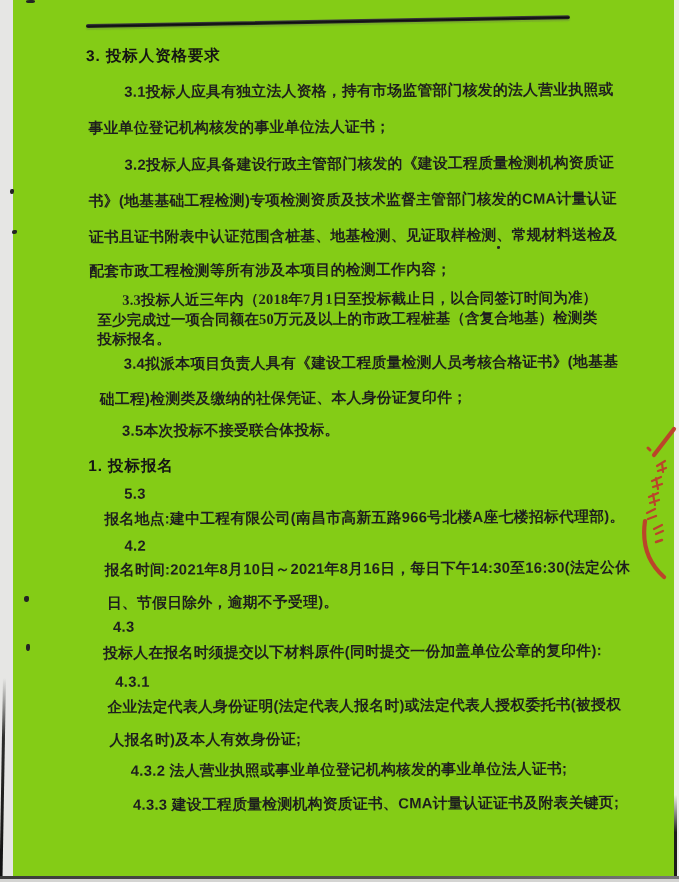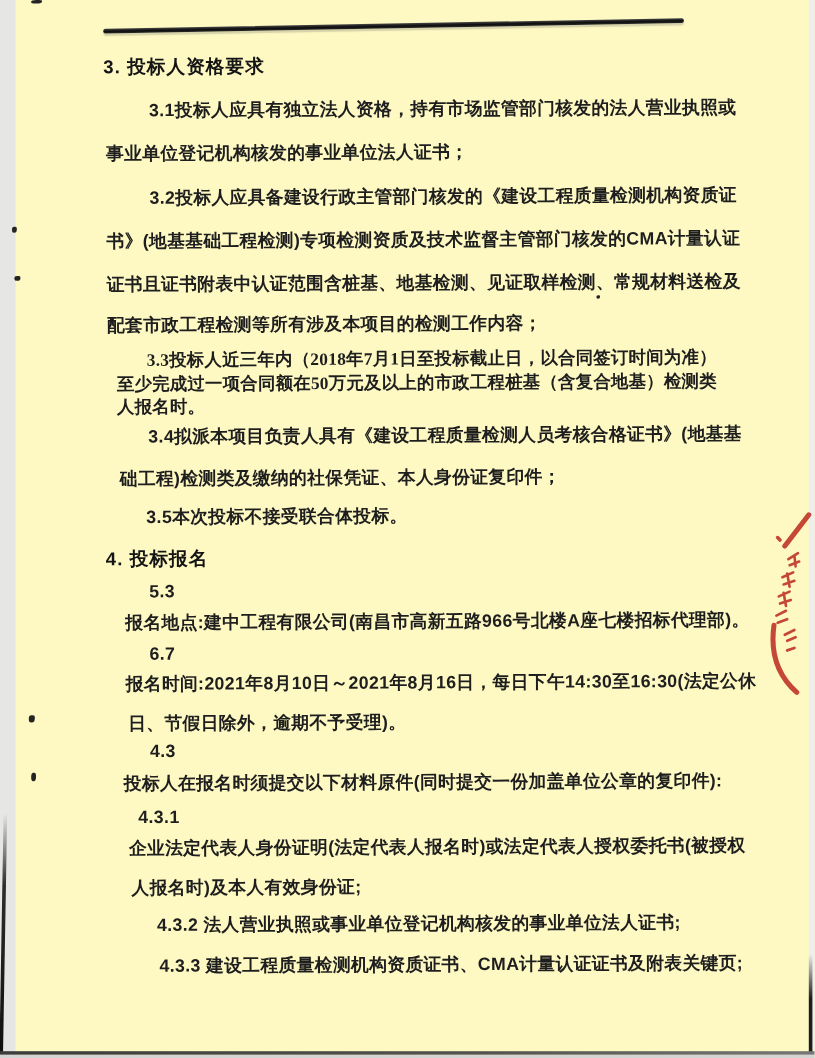--- a/index.html
+++ b/index.html
@@ -3,21 +3,21 @@
 <meta charset="utf-8">
 <style>
   html,body{margin:0;padding:0;}
   body{
     width:679px;height:882px;overflow:hidden;
     background:#e9e9e8;
     font-family:"Liberation Sans", sans-serif;
   }
   .page{
     position:relative;width:679px;height:882px;
-    background:#fef9c3;overflow:hidden;
+    background:#84cc16;overflow:hidden;
   }
   .edge-strip-left{position:absolute;left:0;top:0;width:13px;height:882px;background:#e6e6e4;}
   .edge-strip-right{position:absolute;right:0;top:0;width:5px;height:882px;background:#eeeeec;}
   .edge-strip-bottom{position:absolute;left:0;top:879px;width:679px;height:3px;background:#d4d4d2;}
   .scanline-top{
     position:absolute;left:86px;top:24px;width:484px;height:4px;
     background:linear-gradient(to bottom,#454545,#0d0d0d 55%,#2a2a2a);
     transform:rotate(-1.05deg);transform-origin:left center;border-radius:2px;
     box-shadow:0 2px 1px rgba(90,90,90,.25);
   }
@@ -62,37 +62,37 @@
     <p class="ln" style="left:126px;top:83px">3.1投标人应具有独立法人资格，持有市场监管部门核发的法人营业执照或</p>
     <p class="ln" style="left:90px;top:119px">事业单位登记机构核发的事业单位法人证书；</p>
 
     <p class="ln" style="left:126px;top:156px">3.2投标人应具备建设行政主管部门核发的《建设工程质量检测机构资质证</p>
     <p class="ln" style="left:90px;top:192px">书》(地基基础工程检测)专项检测资质及技术监督主管部门核发的CMA计量认证</p>
     <p class="ln" style="left:90px;top:228px">证书且证书附表中认证范围含桩基、地基检测、见证取样检测、常规材料送检及</p>
     <p class="ln" style="left:90px;top:262px">配套市政工程检测等所有涉及本项目的检测工作内容；</p>
 
     <p class="ln song" style="left:123px;top:291px">3.3投标人近三年内（2018年7月1日至投标截止日，以合同签订时间为准）</p>
     <p class="ln song" style="left:98px;top:311px">至少完成过一项合同额在50万元及以上的市政工程桩基（含复合地基）检测类</p>
-    <p class="ln song" style="left:98px;top:330px">人报名时。</p>
+    <p class="ln song" style="left:98px;top:330px">投标报名。</p>
 
     <p class="ln" style="left:124px;top:355px">3.4拟派本项目负责人具有《建设工程质量检测人员考核合格证书》(地基基</p>
     <p class="ln" style="left:100px;top:390px">础工程)检测类及缴纳的社保凭证、本人身份证复印件；</p>
 
     <p class="ln" style="left:122px;top:422px">3.5本次投标不接受联合体投标。</p>
 
-    <p class="ln h" style="left:88px;top:456px">4. 投标报名</p>
+    <p class="ln h" style="left:88px;top:456px">1. 投标报名</p>
 
     <p class="ln" style="left:124px;top:486px">5.3</p>
     <p class="ln" style="left:104px;top:510px">报名地点:建中工程有限公司(南昌市高新五路966号北楼A座七楼招标代理部)。</p>
 
-    <p class="ln" style="left:124px;top:538px">6.7</p>
+    <p class="ln" style="left:124px;top:538px">4.2</p>
     <p class="ln" style="left:104px;top:561px">报名时间:2021年8月10日～2021年8月16日，每日下午14:30至16:30(法定公休</p>
     <p class="ln" style="left:106px;top:594px">日、节假日除外，逾期不予受理)。</p>
 
-    <p class="ln" style="left:124px;top:619px">4.3</p>
+    <p class="ln" style="left:112px;top:619px">4.3</p>
     <p class="ln" style="left:102px;top:644px">投标人在报名时须提交以下材料原件(同时提交一份加盖单位公章的复印件):</p>
 
     <p class="ln" style="left:114px;top:674px">4.3.1</p>
     <p class="ln" style="left:106px;top:698px">企业法定代表人身份证明(法定代表人报名时)或法定代表人授权委托书(被授权</p>
     <p class="ln" style="left:108px;top:731px">人报名时)及本人有效身份证;</p>
 
     <p class="ln" style="left:129px;top:762px">4.3.2 法人营业执照或事业单位登记机构核发的事业单位法人证书;</p>
     <p class="ln" style="left:131px;top:796px">4.3.3 建设工程质量检测机构资质证书、CMA计量认证证书及附表关键页;</p>
   </div>
 

